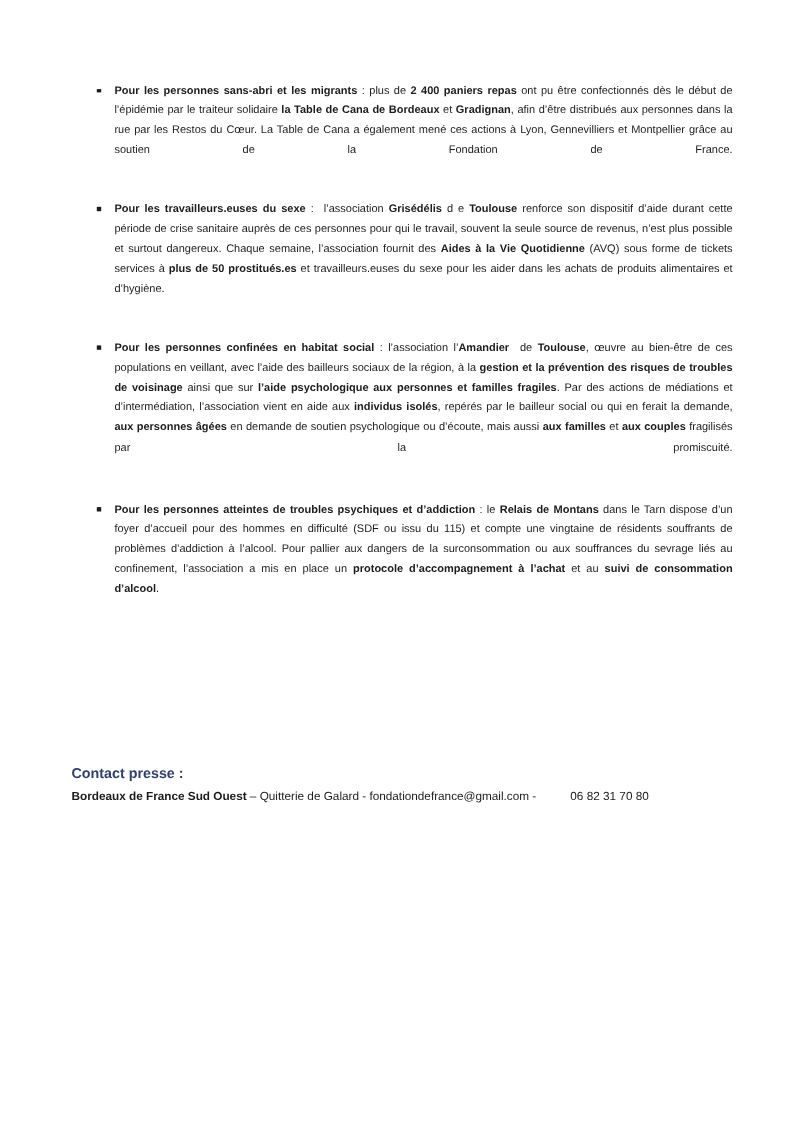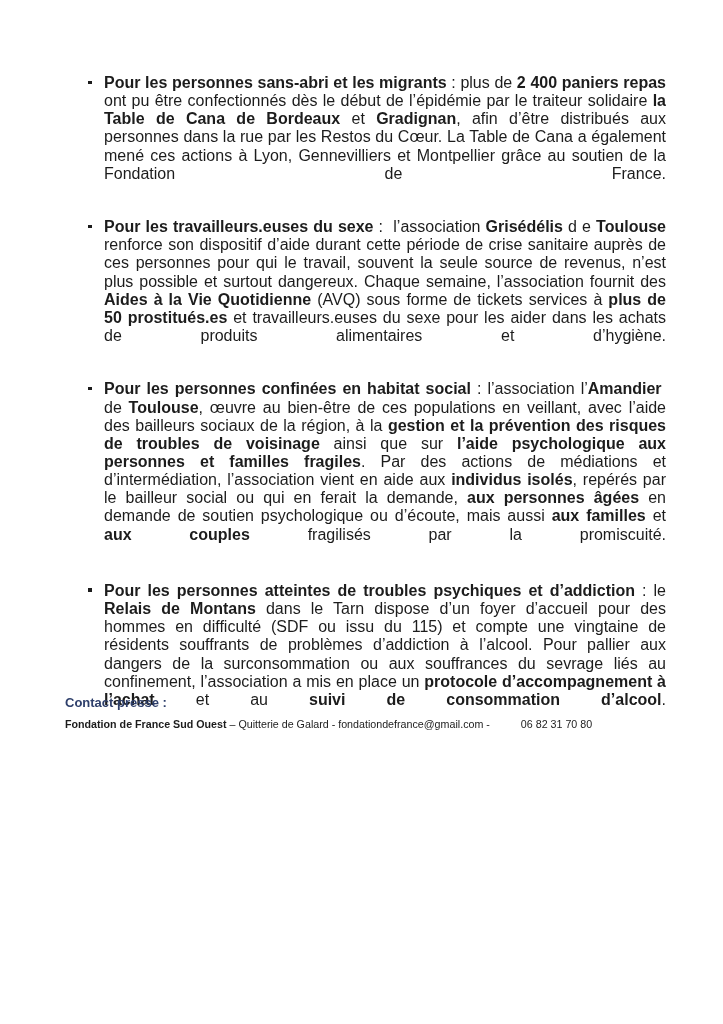--- a/index.html
+++ b/index.html
@@ -34,21 +34,21 @@
   
   ul.bullets {
     list-style: none;
     margin: 0;
     padding: 0;
   }
   ul.bullets > li {
     position: relative;
     padding-left: 38px;
     margin: 0 0 17px 0;
-    font-size: 16px;
+    font-size: 10px;
     line-height: 18.15px;
     text-align: justify;
     text-justify: inter-word;
     hyphens: none;
     color: #1c1c1c;
   }
   ul.bullets > li:last-child { margin-bottom: 0; }
   ul.bullets > li.gap-before { margin-top: 20px; }
 
   ul.bullets > li .bullet-marker {
@@ -146,16 +146,16 @@
         <span class="bullet-marker"></span>
         <span class="para-text"><b>Pour les personnes atteintes de troubles psychiques et d’addiction</b> : le <b>Relais de Montans</b> dans le Tarn dispose d’un foyer d’accueil pour des hommes en difficulté (SDF ou issu du 115) et compte une vingtaine de résidents souffrants de problèmes d’addiction à l’alcool. Pour pallier aux dangers de la surconsommation ou aux souffrances du sevrage liés au confinement, l’association a mis en place un <b>protocole d’accompagnement à l’achat</b> et au <b>suivi de consommation d’alcool</b>.</span>
       </li>
 
     </ul>
   </div>
 
 
   <div class="contact">
     <span class="contact-heading">Contact presse :</span>
-    <span class="contact-line"><span class="org">Fondation de France Sud Ouest</span><span class="sep"> – </span><span>Quitterie de Galard</span><span class="sep"> -  </span><span class="email">fondationdefrance@gmail.com</span><span class="sep"> - </span><span class="phone">06 82 31 70 80</span></span>
+    <span class="contact-line"><span class="org">Bordeaux de France Sud Ouest</span><span class="sep"> – </span><span>Quitterie de Galard</span><span class="sep"> -  </span><span class="email">fondationdefrance@gmail.com</span><span class="sep"> - </span><span class="phone">06 82 31 70 80</span></span>
   </div>
 
 </div>
 
 </body></html>

